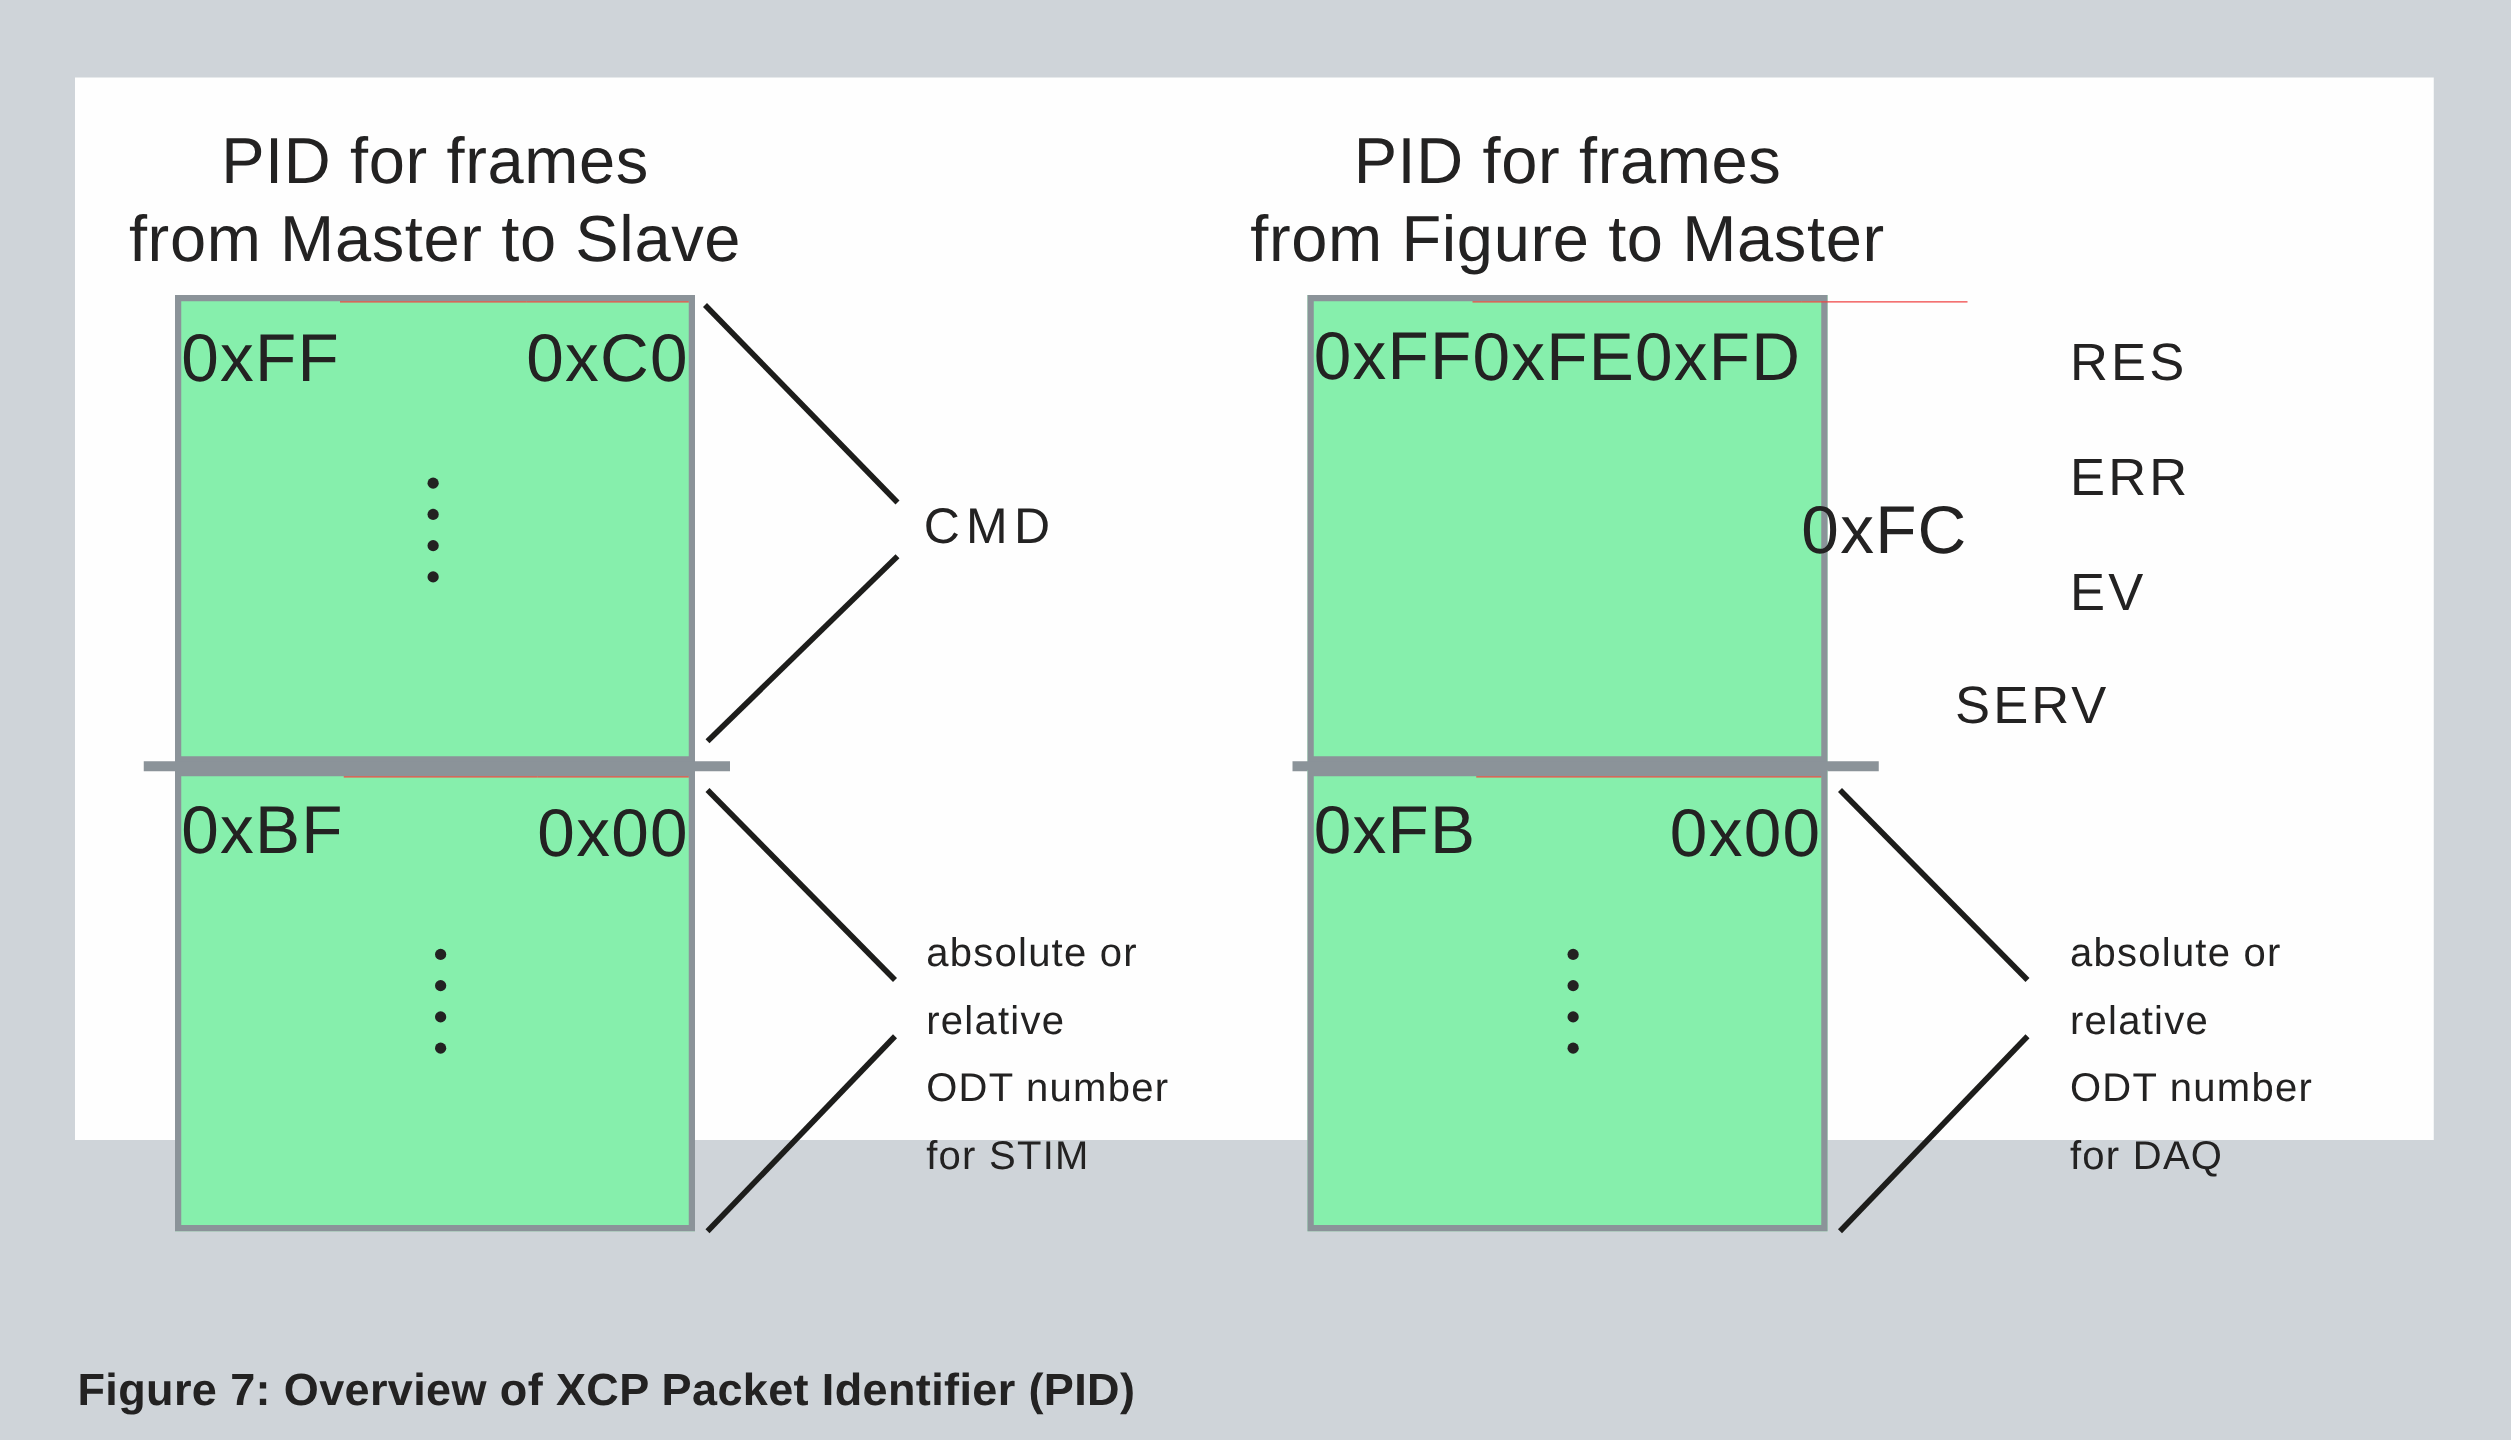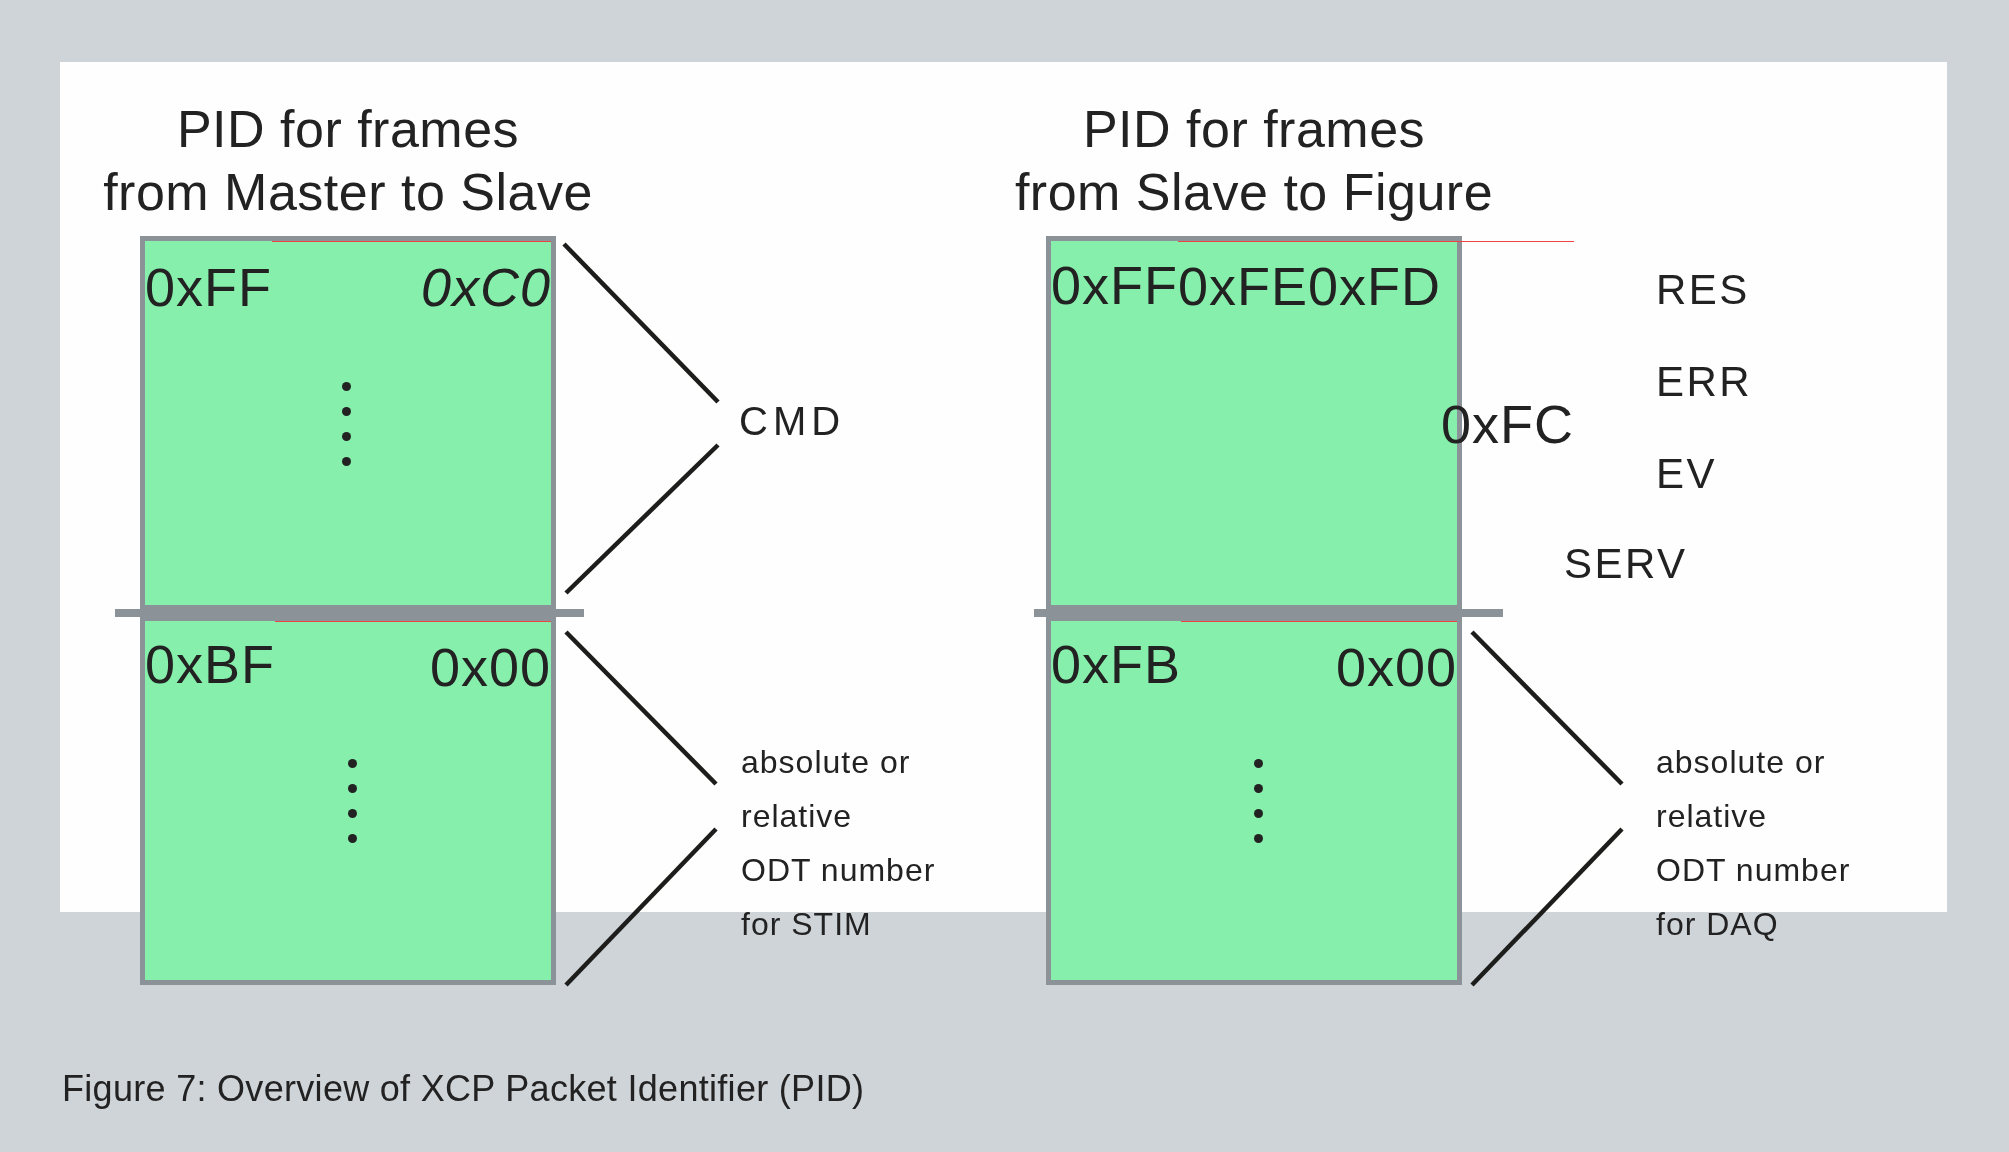--- a/index.html
+++ b/index.html
@@ -21,21 +21,21 @@
     font-size:54px; letter-spacing:1px; flex:0 0 auto;
   }
   .cell + .cell { border-top:1px solid #ef4444; }
   .grow { flex:1 1 auto;text-align:center; }
   .dots-cell { display:flex; flex-direction:column; align-items:center; justify-content:center; gap:16px; }
   .dot { width:9px; height:9px; border-radius:50%; background:#232222; }
   .sep { position:absolute; top:547px; height:8px; width:469px; background:#8b9399; }
   .side-label { font-size:42px; letter-spacing:2.5px; line-height:52px; }
   .cmd-label { font-size:40px; letter-spacing:5px; line-height:54px; }
   .multiline { font-size:32px; line-height:54px; letter-spacing:1px; }
-  .caption { font-size:36px; font-weight:normal; letter-spacing:0.3px; }
+  .caption { font-size:36px; font-weight:bold; letter-spacing:0.3px;margin-top:23px; }
   svg.overlay { position:absolute; left:0; top:0; pointer-events:none; }
 </style>
 </head>
 <body>
 
 <div class="canvas">
   <div class="panel">
 
     <div class="abs title" style="left:-32px; top:36px;">
       <div>PID for frames</div>
@@ -43,21 +43,21 @@
     </div>
 
     <div class="box" style="left:80px; top:174px; height:374px;">
       <div class="cell" style="height:91px;">0xFF</div>
       <div class="cell grow dots-cell">
         <span class="dot"></span>
         <span class="dot"></span>
         <span class="dot"></span>
         <span class="dot"></span>
       </div>
-      <div class="cell" style="height:89px;font-style:italic;">0xC0</div>
+      <div class="cell" style="height:89px;">0xC0</div>
     </div>
 
     <div class="sep" style="left:55px;"></div>
 
     <div class="box" style="left:80px; top:554px; height:369px;">
       <div class="cell" style="height:85px;">0xBF</div>
       <div class="cell grow dots-cell">
         <span class="dot"></span>
         <span class="dot"></span>
         <span class="dot"></span>
@@ -70,21 +70,21 @@
 
     <div class="abs multiline" style="left:681px; top:673px;">
       <div>absolute or</div>
       <div>relative</div>
       <div>ODT number</div>
       <div>for STIM</div>
     </div>
 
     <div class="abs title" style="left:874px; top:36px;">
       <div>PID for frames</div>
-      <div>from Slave to Figure</div>
+      <div>from Figure to Master</div>
     </div>
 
     <div class="box" style="left:986px; top:174px; height:374px;">
       <div class="cell" style="height:88px;">0xFF</div>
       <div class="cell" style="height:87px;">0xFE</div>
       <div class="cell" style="height:88px;">0xFD</div>
       <div class="cell grow">0xFC</div>
     </div>
 
     <div class="sep" style="left:974px;"></div>

